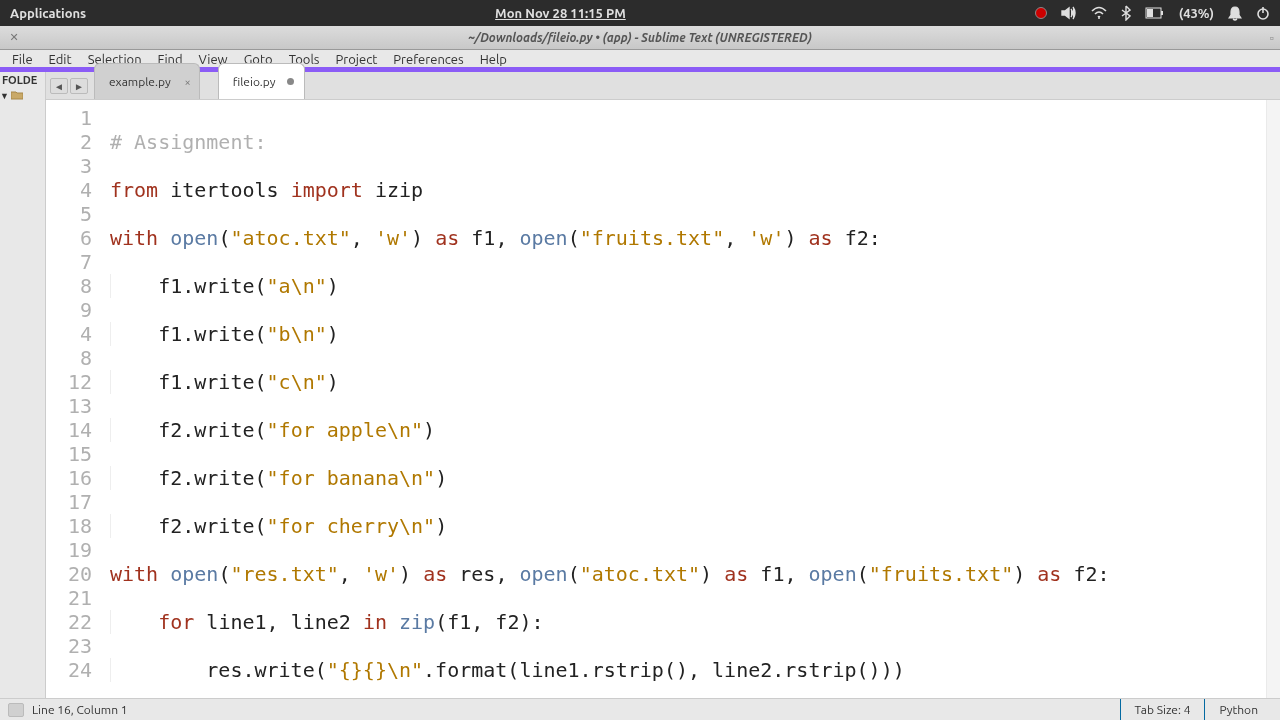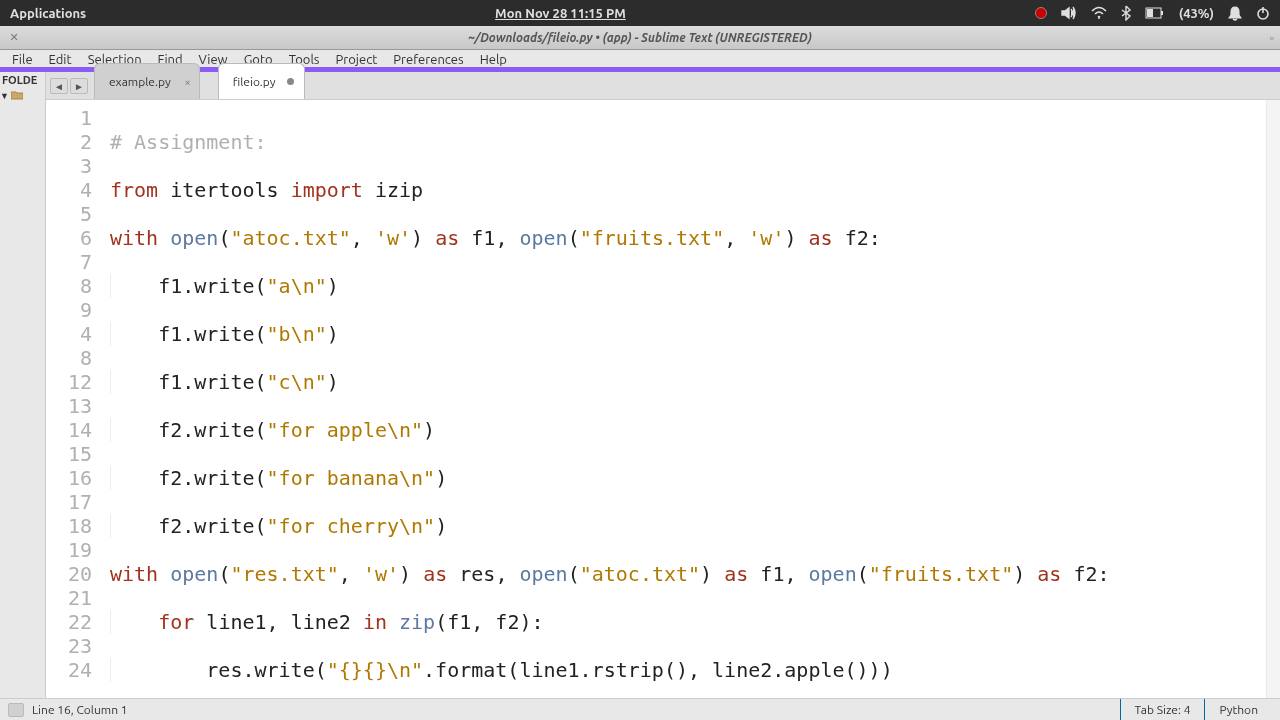--- a/index.html
+++ b/index.html
@@ -310,21 +310,21 @@
 <div class="ln"><span class="c-kw">from</span><span> itertools </span><span class="c-kw">import</span><span> izip</span></div>
 <div class="ln"><span class="c-kw">with</span><span> </span><span class="c-builtin">open</span><span>(</span><span class="c-str">"atoc.txt"</span><span>, </span><span class="c-str">'w'</span><span>) </span><span class="c-kw">as</span><span> f1, </span><span class="c-builtin">open</span><span>(</span><span class="c-str">"fruits.txt"</span><span>, </span><span class="c-str">'w'</span><span>) </span><span class="c-kw">as</span><span> f2:</span></div>
 <div class="ln"><span class="guide"></span><span>    f1.write(</span><span class="c-str">"a\n"</span><span>)</span></div>
 <div class="ln"><span class="guide"></span><span>    f1.write(</span><span class="c-str">"b\n"</span><span>)</span></div>
 <div class="ln"><span class="guide"></span><span>    f1.write(</span><span class="c-str">"c\n"</span><span>)</span></div>
 <div class="ln"><span class="guide"></span><span>    f2.write(</span><span class="c-str">"for apple\n"</span><span>)</span></div>
 <div class="ln"><span class="guide"></span><span>    f2.write(</span><span class="c-str">"for banana\n"</span><span>)</span></div>
 <div class="ln"><span class="guide"></span><span>    f2.write(</span><span class="c-str">"for cherry\n"</span><span>)</span></div>
 <div class="ln"><span class="c-kw">with</span><span> </span><span class="c-builtin">open</span><span>(</span><span class="c-str">"res.txt"</span><span>, </span><span class="c-str">'w'</span><span>) </span><span class="c-kw">as</span><span> res, </span><span class="c-builtin">open</span><span>(</span><span class="c-str">"atoc.txt"</span><span>) </span><span class="c-kw">as</span><span> f1, </span><span class="c-builtin">open</span><span>(</span><span class="c-str">"fruits.txt"</span><span>) </span><span class="c-kw">as</span><span> f2:</span></div>
 <div class="ln"><span class="guide"></span><span>    </span><span class="c-kw">for</span><span> line1, line2 </span><span class="c-kw">in</span><span> </span><span class="c-builtin">zip</span><span>(f1, f2):</span></div>
-<div class="ln"><span class="guide"></span><span>        res.write(</span><span class="c-str">"{}{}\n"</span><span>.format(line1.rstrip(), line2.apple()))</span></div>
+<div class="ln"><span class="guide"></span><span>        res.write(</span><span class="c-str">"{}{}\n"</span><span>.format(line1.rstrip(), line2.rstrip()))</span></div>
 
 
 
 
 
 
 
 
 
 

